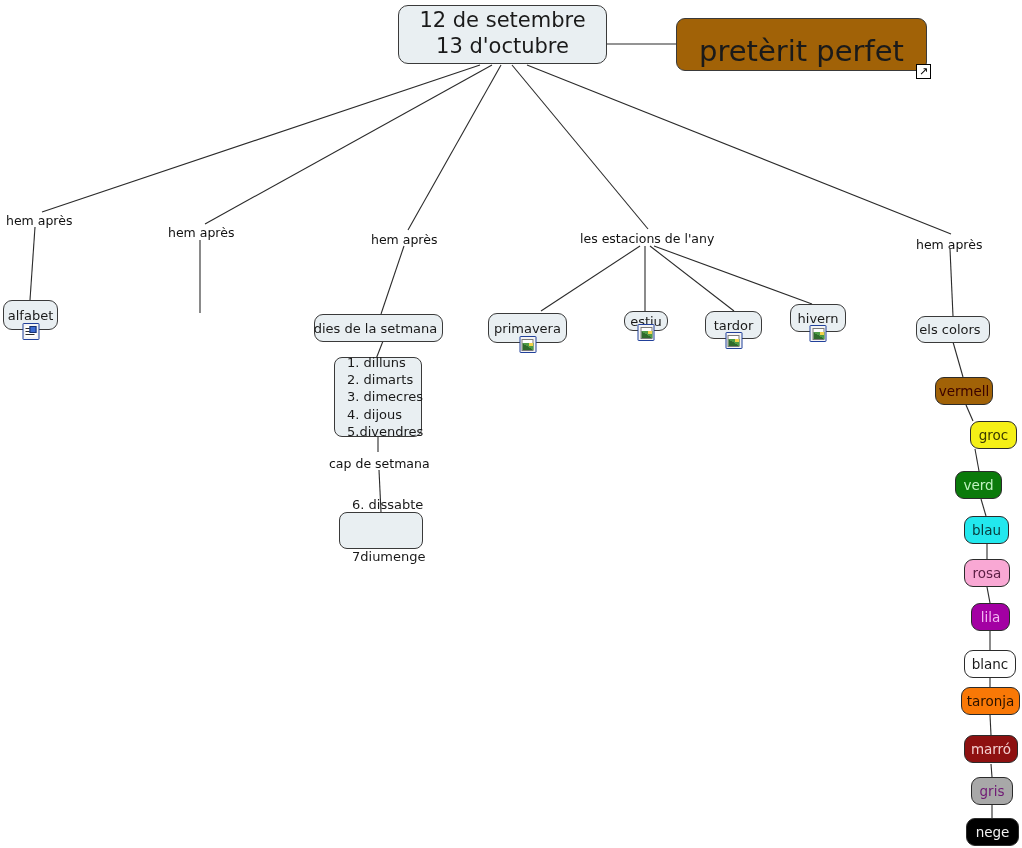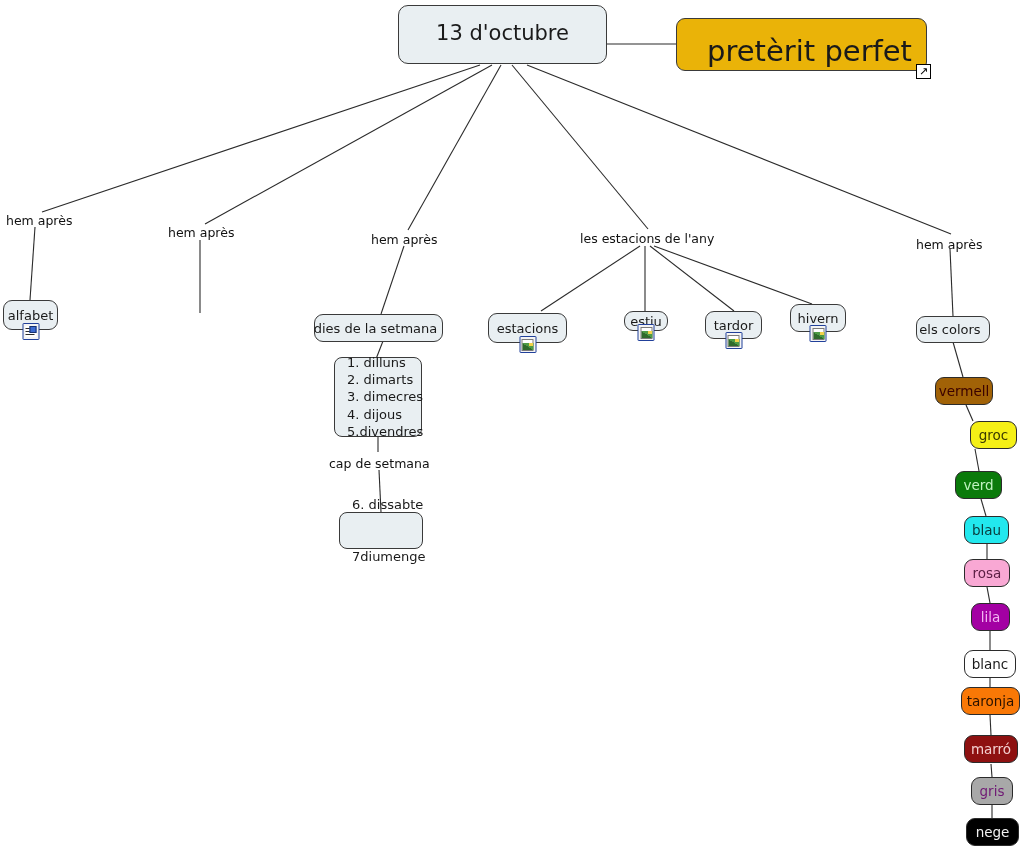--- a/index.html
+++ b/index.html
@@ -46,22 +46,21 @@
     font-size: 21px;
     padding: 4px 12px 6px 12px;
     line-height: 1.22;
   }
   .root .line2 { display:block; }
 
   .bigbox {
     font-size: 29px;
     border-radius: 9px;
     padding: 20px 14px 6px 14px;
-    background: #eab308;
-    align-items: flex-end;
+    background: #a16207;
   }
 
   .leaf { font-size: 13px; padding: 4px 10px 3px 10px; }
   .mid  { font-size: 13px; padding: 4px 16px 3px 10px; }
 
   .listbox {
     font-size: 13px;
     align-items: flex-start;
     text-align: left;
     padding: 6px 10px 6px 12px;
@@ -223,20 +222,21 @@
       <line x1="987" y1="587" x2="990" y2="603"></line>
       <line x1="990" y1="631" x2="990" y2="650"></line>
       <line x1="990" y1="678" x2="990" y2="687"></line>
       <line x1="990" y1="715" x2="991" y2="735"></line>
       <line x1="991" y1="764" x2="992" y2="777"></line>
       <line x1="992" y1="805" x2="992" y2="818"></line>
     </g>
   </svg>
 
   <div class="node root" style="left:398px; top:5px; width:209px; height:59px;">
+    <span class="nlabel">12 de setembre</span>
     <span class="nlabel line2">13 d'octubre</span>
   </div>
 
   <div class="node bigbox" style="left:676px; top:18px; width:251px; height:53px;">
     <span class="nlabel">pretèrit perfet</span>
   </div>
   <div class="resize-handle" style="left:916px; top:64px;">↗</div>
 
   <div class="edge-label" style="left:6px; top:213px;">hem après</div>
   <div class="edge-label" style="left:168px; top:225px;">hem après</div>
@@ -264,21 +264,21 @@
     <span>4. dijous</span>
     <span>5.divendres</span>
   </div>
 
   <div class="node listbox" style="left:339px; top:512px; width:84px; height:37px; justify-content:center;gap:34px;">
     <span>6. dissabte</span>
     <span>7diumenge</span>
   </div>
 
   <div class="node leaf" style="left:488px; top:313px; width:79px; height:30px;">
-    <span class="nlabel">estacions</span>
+    <span class="nlabel">primavera</span>
     <span class="iconrow">
       <span class="icon-sq ic-image"></span>
     </span>
   </div>
 
   <div class="node leaf" style="left:624px; top:311px; width:44px; height:20px;">
     <span class="nlabel">estiu</span>
     <span class="iconrow">
       <span class="icon-sq ic-image"></span>
     </span>

